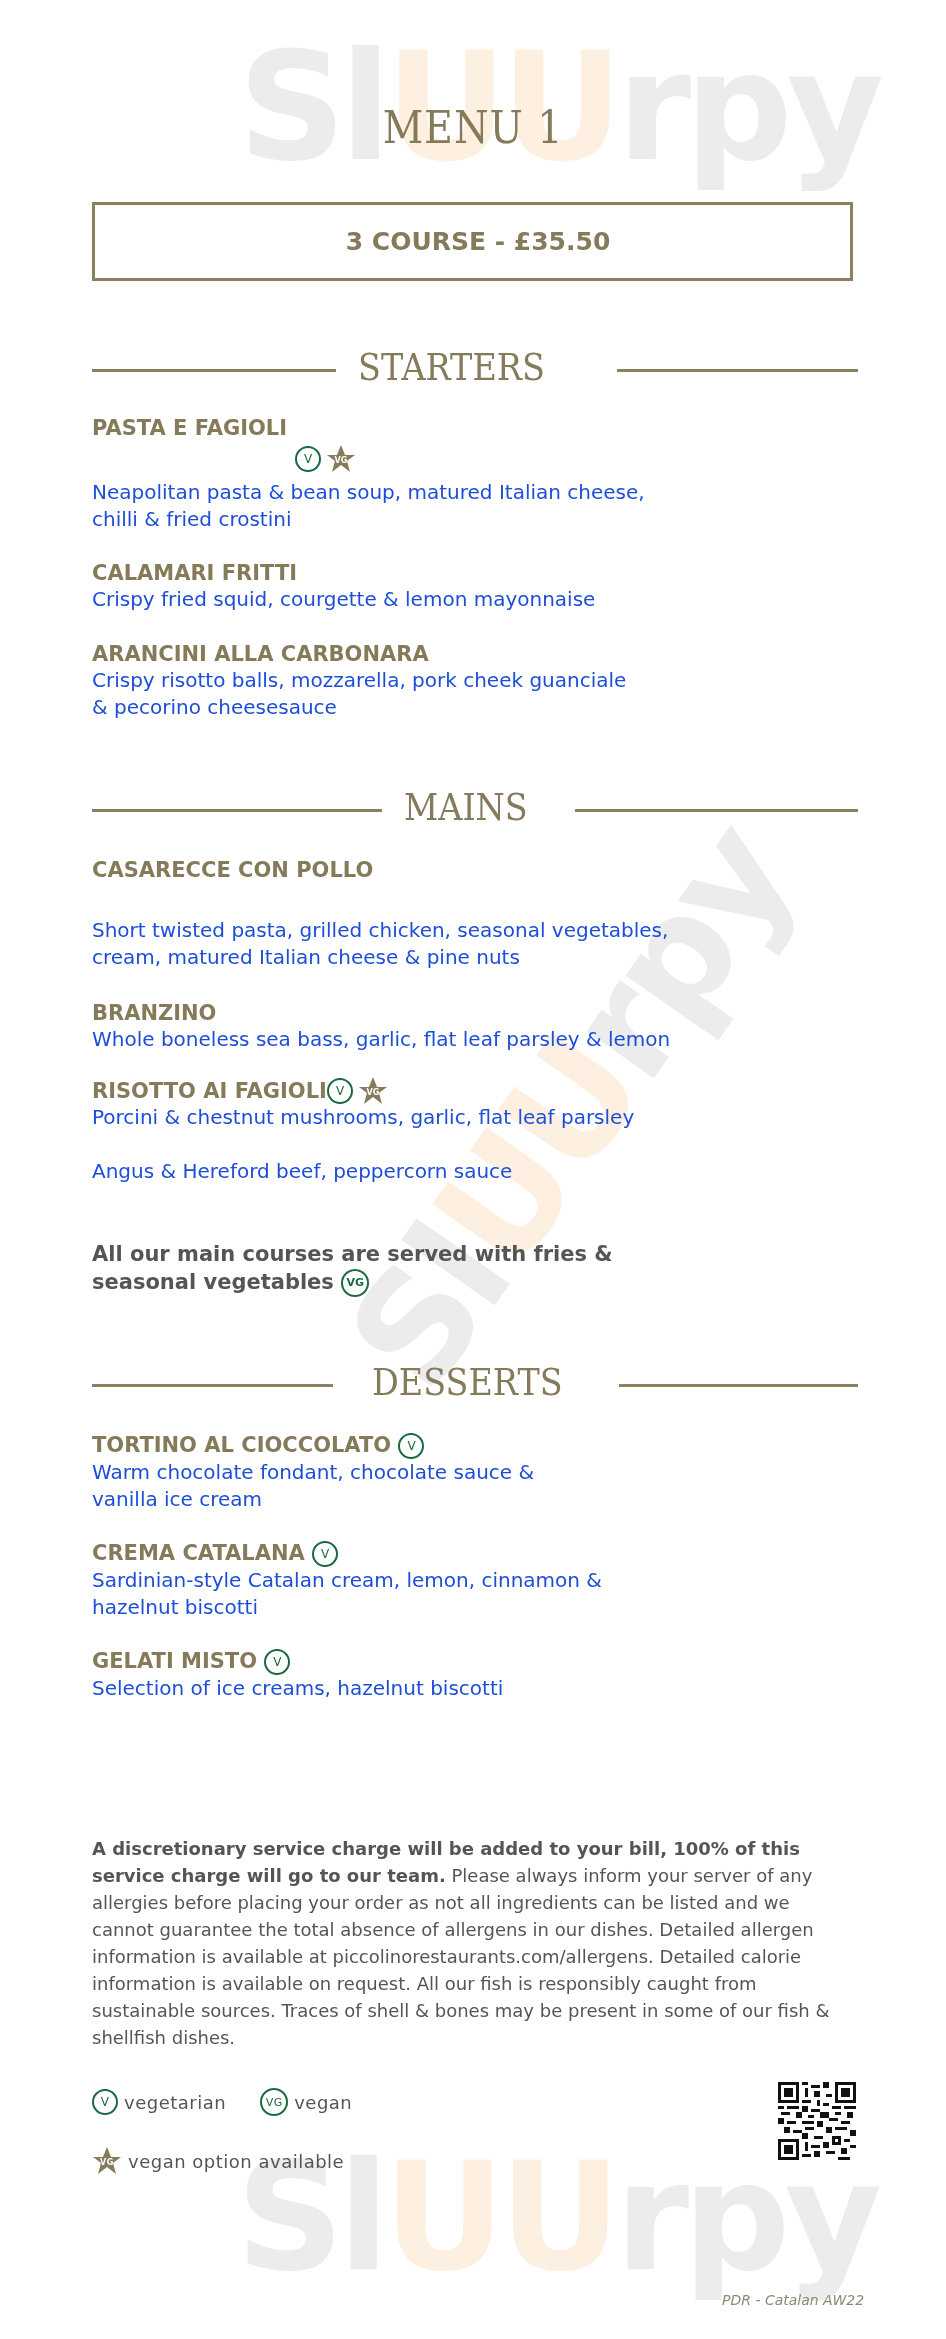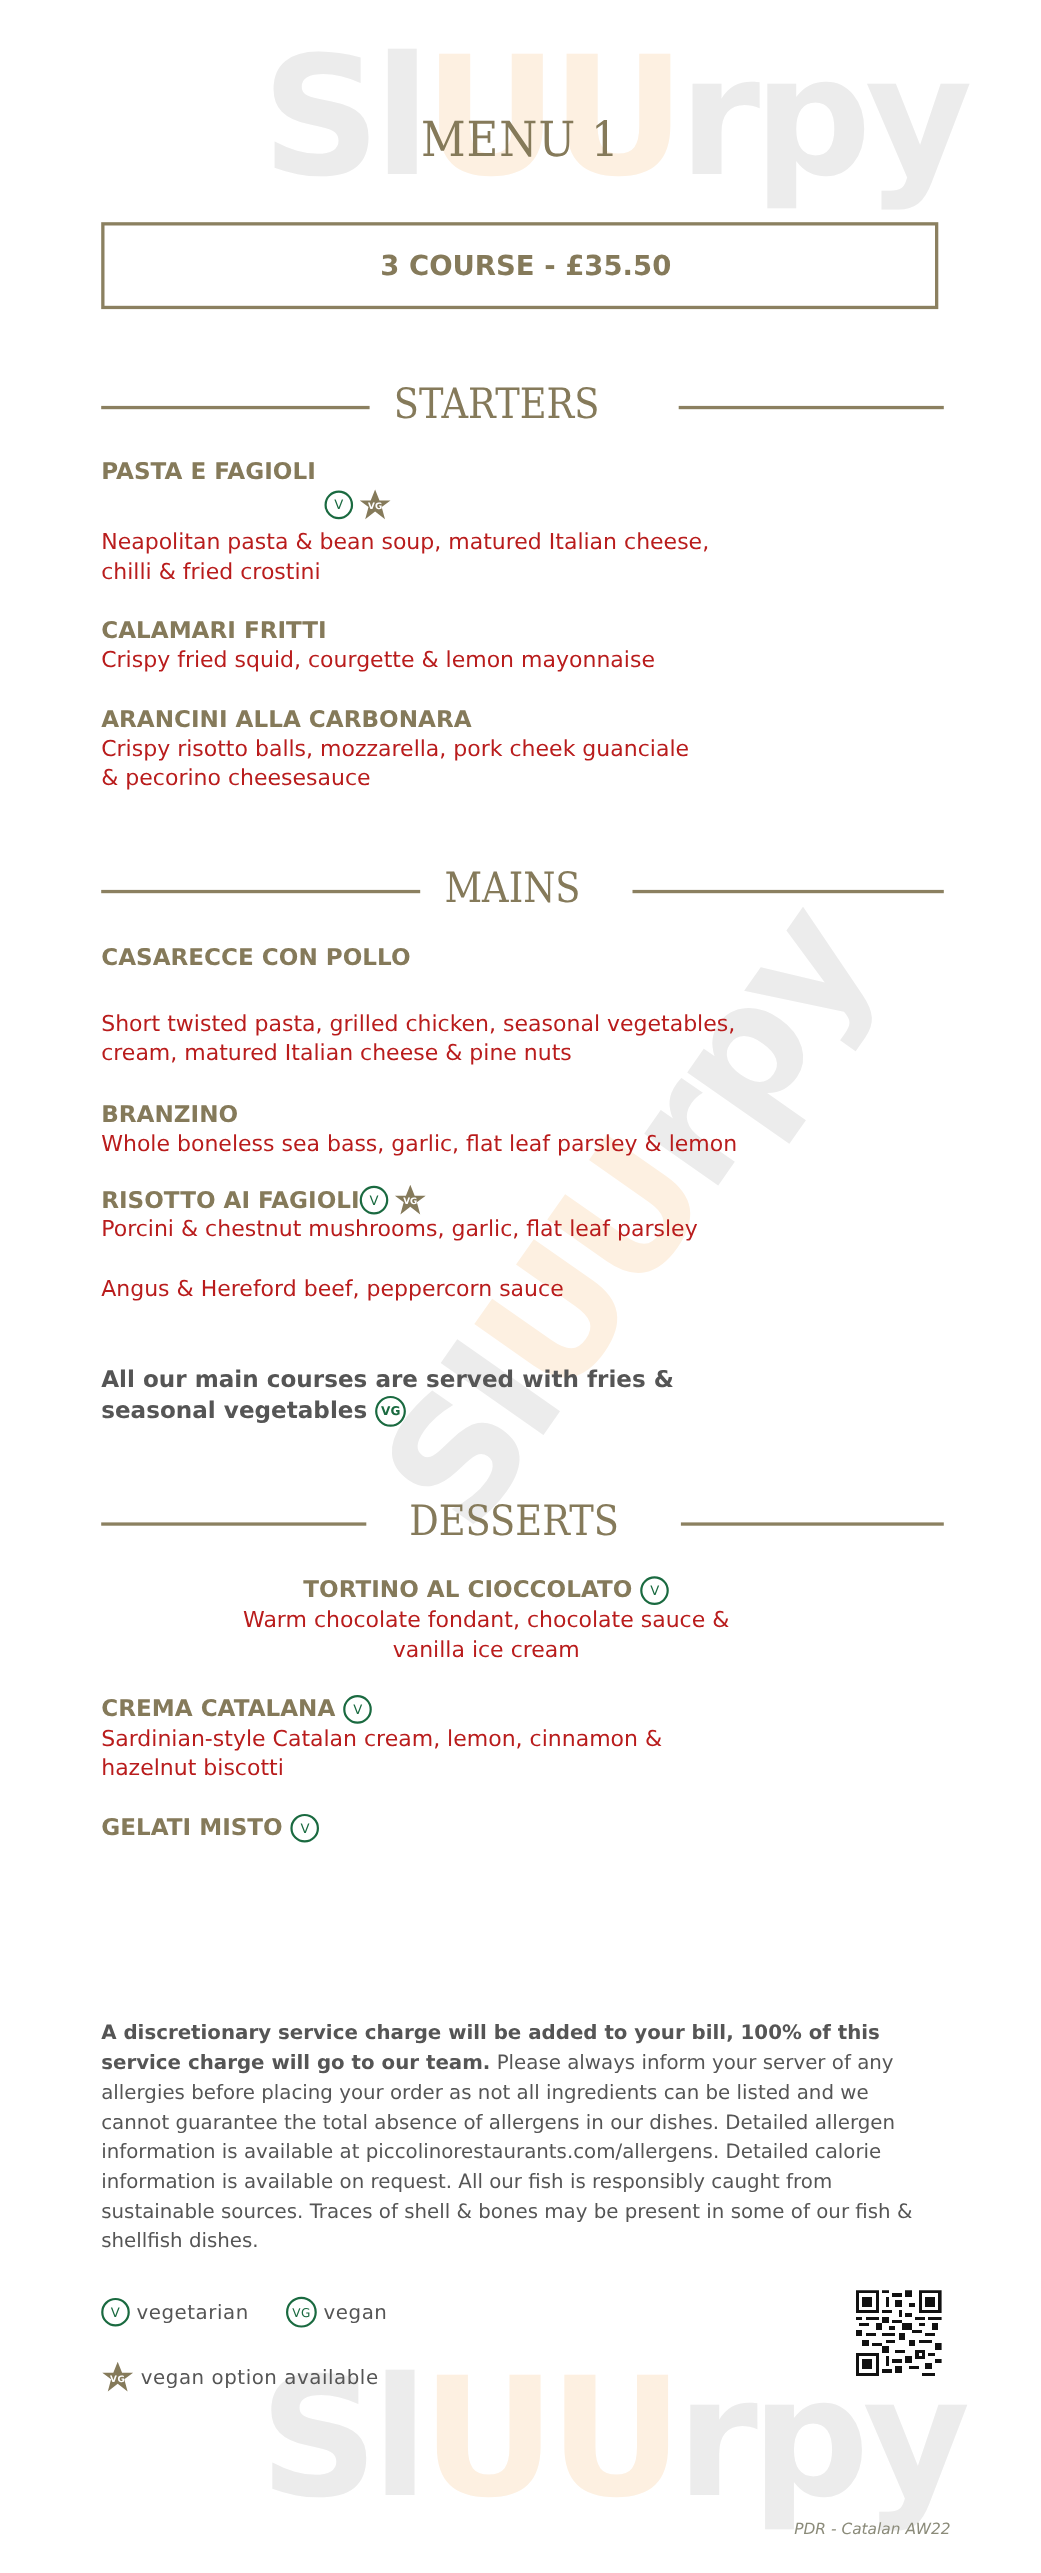--- a/index.html
+++ b/index.html
@@ -21,21 +21,21 @@
   .price-box { position: absolute; left: 92px; top: 202px; width: 761px; height: 79px;
     border: 3px solid #8b8060; display: flex; align-items: center; justify-content: center; }
   .price-box span { font-family: "DejaVu Sans", sans-serif; font-weight: bold; font-size: 25px; color: #857a5a; margin-left: 11px; }
 
   .section-head { position: absolute; left: 92px; width: 766px; height: 50px; }
   .section-head .line { position: absolute; top: 24px; height: 3px; background: #8b8060; }
   .section-head .label { position: absolute; top: 0; font-family: "DejaVu Serif", serif; font-size: 38px; color: #857a5a; transform: scaleX(0.88); transform-origin: left; white-space: nowrap; }
 
   .item { position: absolute; left: 92px; width: 700px; }
   .item-name { font-family: "DejaVu Sans", sans-serif; font-weight: bold; font-size: 21px; color: #857a5a; line-height: 26px; white-space: nowrap; }
-  .item-desc { font-family: "DejaVu Sans", sans-serif; font-size: 20px; color: #b91c1c; line-height: 27px; }
+  .item-desc { font-family: "DejaVu Sans", sans-serif; font-size: 20px; color: #1d4ed8; line-height: 27px; }
   .badge { display: inline-flex; align-items: center; justify-content: center; vertical-align: middle; }
   .badge-v { width: 26px; height: 26px; border: 2px solid #1a6a40; border-radius: 50%; color: #1a6a40; font-size: 12px; font-weight: normal; font-family: "DejaVu Sans", sans-serif; }
   .badge-vg { width: 28px; height: 28px; border: 2px solid #1a6a40; border-radius: 50%; color: #1a6a40; font-size: 11px; font-family: "DejaVu Sans", sans-serif; }
   .badge-star { width: 30px; height: 30px; position: relative; }
   .badge-star svg { position: absolute; left: 0; top: 0; }
 
   .note { position: absolute; left: 92px; top: 1240px; width: 600px; font-family: "DejaVu Sans", sans-serif; font-weight: bold; font-size: 21px; line-height: 28px; color: #555555; }
 
   .footer-text { position: absolute; left: 92px; top: 1835px; width: 760px; font-family: "DejaVu Sans", sans-serif; font-size: 18px; line-height: 27px; color: #555555; }
   .footer-text b { font-weight: bold; }
@@ -138,21 +138,21 @@
       <span class="badge badge-vg">VG</span>
     </div>
   </div>
 
   <div class="section-head" style="top:1360px;">
     <div class="line" style="left:0;width:241px;"></div>
     <div class="label" style="left:280px;">DESSERTS</div>
     <div class="line" style="left:527px;width:239px;"></div>
   </div>
 
-  <div class="item" style="top:1432px;text-align:center;">
+  <div class="item" style="top:1432px;">
     <div class="item-name">
       <span>TORTINO AL CIOCCOLATO</span>
       <span class="badge badge-v">V</span>
     </div>
     <div class="item-desc">Warm chocolate fondant, chocolate sauce &amp;</div>
     <div class="item-desc">vanilla ice cream</div>
   </div>
 
   <div class="item" style="top:1540px;">
     <div class="item-name">
@@ -161,20 +161,21 @@
     </div>
     <div class="item-desc">Sardinian-style Catalan cream, lemon, cinnamon &amp;</div>
     <div class="item-desc">hazelnut biscotti</div>
   </div>
 
   <div class="item" style="top:1648px;">
     <div class="item-name">
       <span>GELATI MISTO</span>
       <span class="badge badge-v">V</span>
     </div>
+    <div class="item-desc">Selection of ice creams, hazelnut biscotti</div>
   </div>
 
   <div class="footer-text">
     <b>A discretionary service charge will be added to your bill, 100% of this service charge will go to our team.</b><span> Please always inform your server of any allergies before placing your order as not all ingredients can be listed and we cannot guarantee the total absence of allergens in our dishes. Detailed allergen information is available at piccolinorestaurants.com/allergens. Detailed calorie information is available on request. All our fish is responsibly caught from sustainable sources. Traces of shell &amp; bones may be present in some of our fish &amp; shellfish dishes.</span>
   </div>
 
   <div class="legend" style="top:2088px;">
     <span class="badge badge-v">V</span>
     <span>vegetarian</span>
     <span style="width:22px;"></span>

